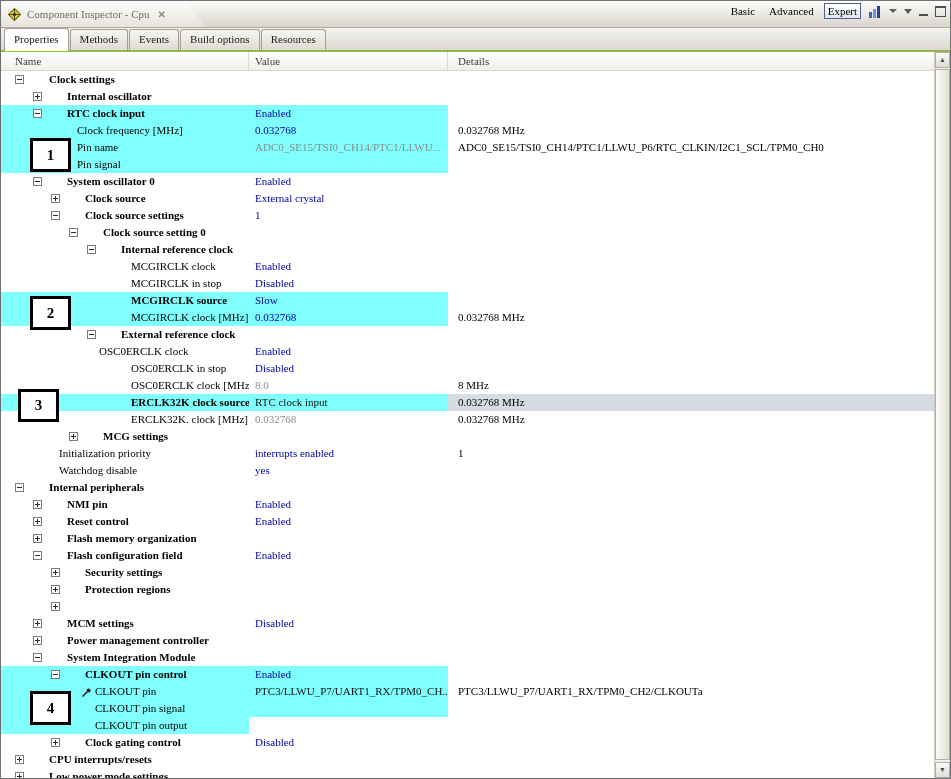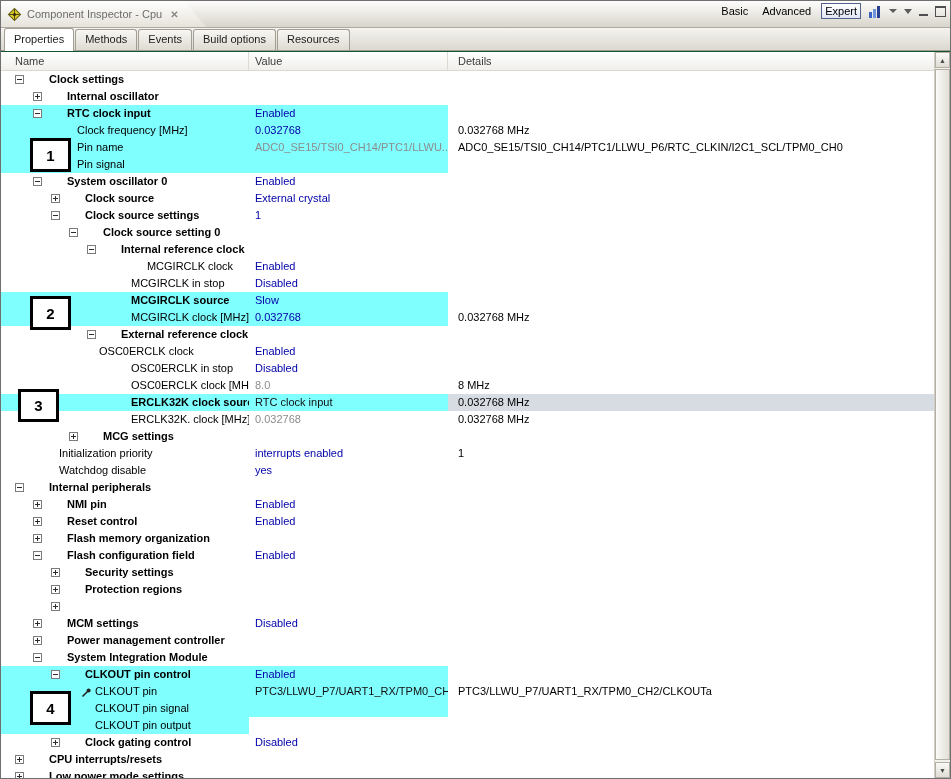--- a/index.html
+++ b/index.html
@@ -1,19 +1,19 @@
 <!DOCTYPE html>
 <html><head>
 <meta charset="utf-8">
 <style>
   html,body{margin:0;padding:0;background:#c0c0c0;}
   .window{
     position:relative;width:951px;height:779px;box-sizing:border-box;
-    background:#14532d;border:1px solid #6f6f6f;overflow:hidden;
-    font-family:Liberation Sans, sans-serif;font-size:11px;color:#000;
+    background:#84cc16;border:1px solid #6f6f6f;overflow:hidden;
+    font-family:Liberation Serif, serif;font-size:11px;color:#000;
   }
   
   .titlebar{position:absolute;left:0;top:0;right:0;height:26px;
     background:linear-gradient(#fdfdfb,#d8d5cc);border-bottom:1px solid #aeaaa0;}
   .view-tab{position:absolute;left:0;top:0;height:26px;width:205px;
     display:flex;align-items:center;gap:5px;padding-left:6px;box-sizing:border-box;
     background:linear-gradient(#ffffff,#e6e3da);
     clip-path:polygon(0 0,183px 0,205px 100%,0 100%);}
   .view-tab-title{color:#6d6d6d;white-space:nowrap;}
   .close-x{color:#8a8a8a;font-size:10px;font-weight:bold;margin-left:3px;cursor:pointer;}
@@ -230,21 +230,21 @@
           <span class="tbox" style="left: 86px;">
             <i class="h"></i>
           </span>
           <span class="ntext b" style="padding-left: 120px;">Internal reference clock</span>
         </div>
         <div class="cell value"><span class="vtext blue"></span></div>
         <div class="cell details"></div>
       </div>
       <div class="row">
         <div class="cell name">
-          <span class="ntext" style="padding-left: 130px; text-align: center;">MCGIRCLK clock</span>
+          <span class="ntext" style="padding-left: 130px;">MCGIRCLK clock</span>
         </div>
         <div class="cell value"><span class="vtext blue">Enabled</span></div>
         <div class="cell details"></div>
       </div>
       <div class="row">
         <div class="cell name">
           <span class="ntext" style="padding-left: 130px;">MCGIRCLK in stop</span>
         </div>
         <div class="cell value"><span class="vtext blue">Disabled</span></div>
         <div class="cell details"></div>

